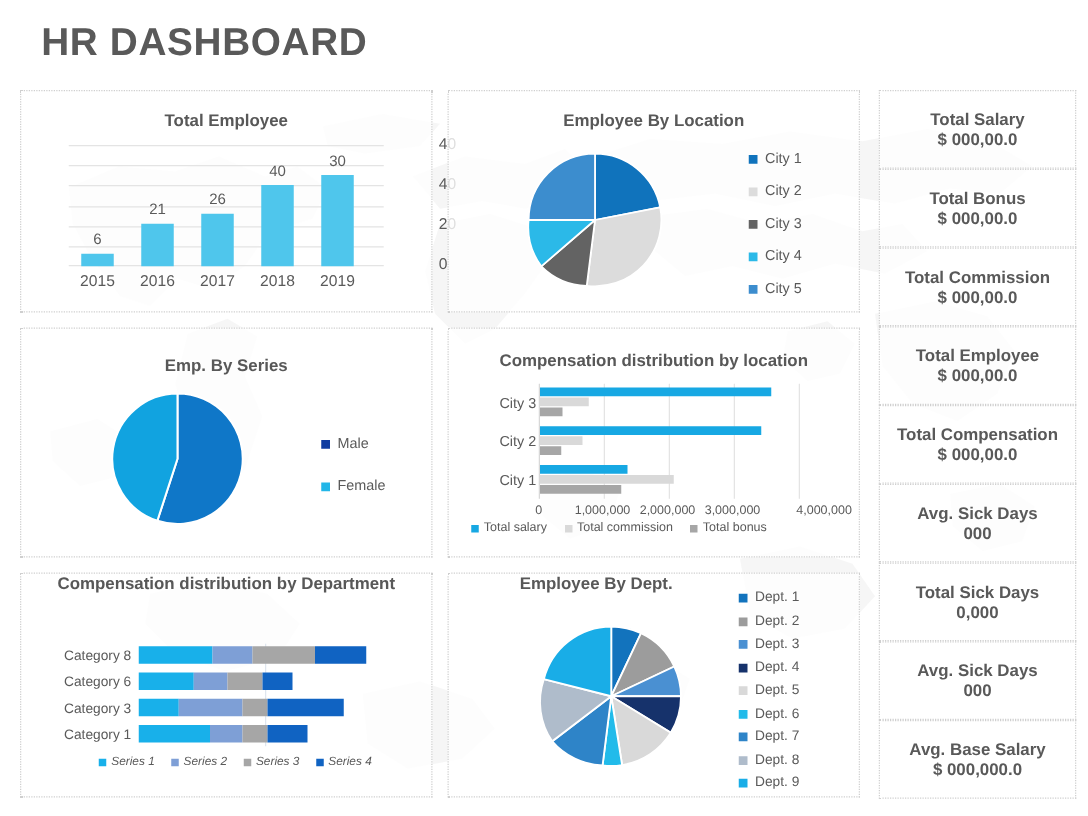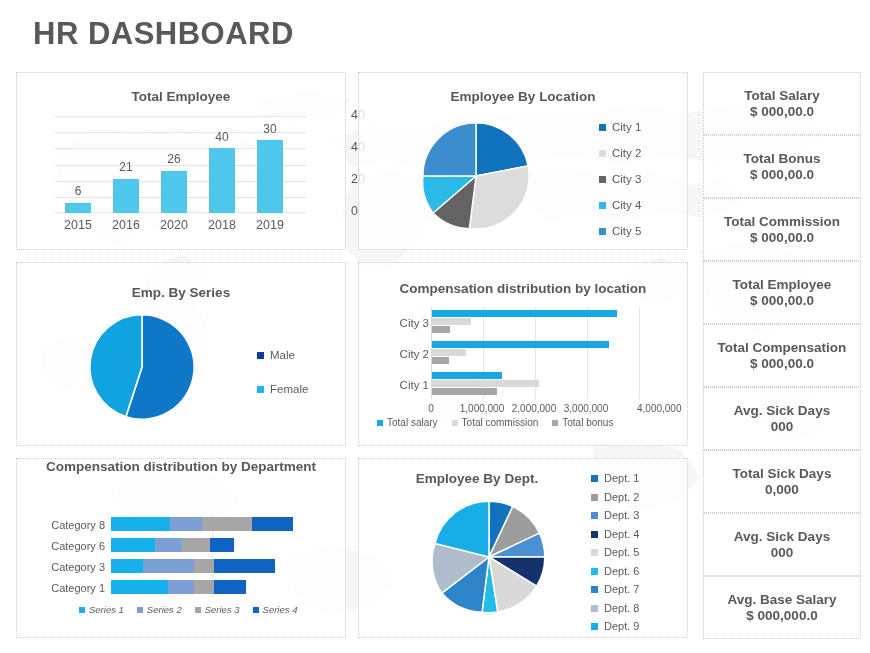--- a/index.html
+++ b/index.html
@@ -234,21 +234,20 @@
     display: flex;
     gap: 13px;
     font-style: italic;
   }
   #stack-legend .legend-row { font-size: 9.5px; }
   #stack-legend .legend-swatch { width: 6px; height: 6px; margin-right: 4px; }
 
   
   #panel-emp-dept { left: 358px; top: 458px; width: 330px; height: 180px; }
   #panel-emp-dept .panel-title {
-    margin-top: 12px;
     padding-right: 92px;
   }
   #dept-legend .legend-row { font-size: 11px; line-height: 1; }
 </style>
 </head>
 <body>
 
 <svg id="map-watermark" viewBox="0 0 870 598" preserveAspectRatio="none">
   <g fill="#efefef">
     <path d="M55 95 L95 78 L140 82 L175 70 L212 86 L238 78 L262 96 L250 120 L214 132 L196 158
@@ -297,21 +296,21 @@
       <div class="bc-col" style="left:202px; height:72.8px;"></div>
 
       <div class="bc-val" style="left:3px;  top:68px;">6</div>
       <div class="bc-val" style="left:51px; top:44px;">21</div>
       <div class="bc-val" style="left:99px; top:36px;">26</div>
       <div class="bc-val" style="left:147px;top:14px;">40</div>
       <div class="bc-val" style="left:195px;top:6px;">30</div>
 
       <div class="bc-xlab" style="left:0px;  top:102px;">2015</div>
       <div class="bc-xlab" style="left:48px; top:102px;">2016</div>
-      <div class="bc-xlab" style="left:96px; top:102px;">2020</div>
+      <div class="bc-xlab" style="left:96px; top:102px;">2017</div>
       <div class="bc-xlab" style="left:144px;top:102px;">2018</div>
       <div class="bc-xlab" style="left:192px;top:102px;">2019</div>
 
       <div class="bc-ylab" style="top:-8px;">40</div>
       <div class="bc-ylab" style="top:24px;">40</div>
       <div class="bc-ylab" style="top:56px;">20</div>
       <div class="bc-ylab" style="top:88px;">0</div>
     </div>
   </div>
 

